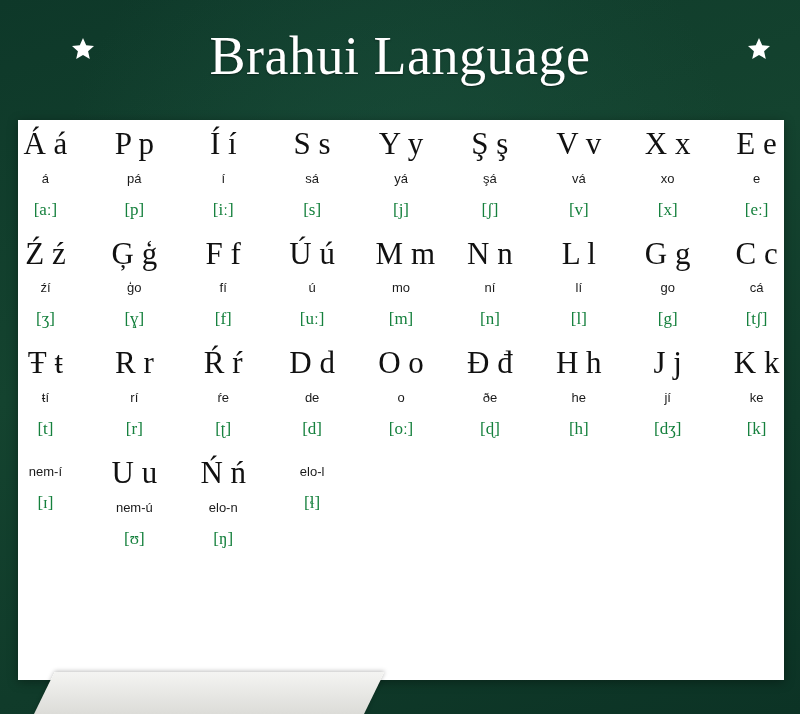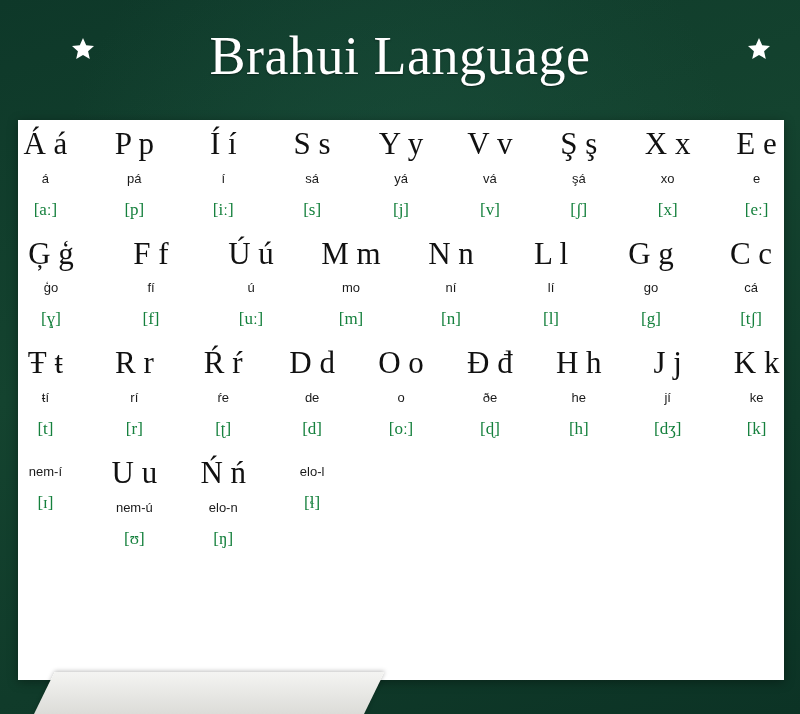--- a/index.html
+++ b/index.html
@@ -169,43 +169,48 @@
           <div class="letters">S s</div>
           <div class="example">sá</div>
           <div class="ipa">[s]</div>
         </div>
         <div class="cell">
           <div class="letters">Y y</div>
           <div class="example">yá</div>
           <div class="ipa">[j]</div>
         </div>
         <div class="cell">
+          <div class="letters">Ş ş</div>
+          <div class="example">şá</div>
+          <div class="ipa">[ʃ]</div>
+        </div>
+        <div class="cell">
           <div class="letters">V v</div>
           <div class="example">vá</div>
           <div class="ipa">[v]</div>
         </div>
         <div class="cell">
-          <div class="letters">Ş ş</div>
-          <div class="example">şá</div>
-          <div class="ipa">[ʃ]</div>
-        </div>
-        <div class="cell">
           <div class="letters">X x</div>
           <div class="example">xo</div>
           <div class="ipa">[x]</div>
         </div>
         <div class="cell">
           <div class="letters">E e</div>
           <div class="example">e</div>
           <div class="ipa">[eː]</div>
         </div>
       </div>
 
       <div class="row">
         <div class="cell">
+          <div class="letters">Ź ź</div>
+          <div class="example">źí</div>
+          <div class="ipa">[ʒ]</div>
+        </div>
+        <div class="cell">
           <div class="letters">Ģ ģ</div>
           <div class="example">ģo</div>
           <div class="ipa">[ɣ]</div>
         </div>
         <div class="cell">
           <div class="letters">F f</div>
           <div class="example">fí</div>
           <div class="ipa">[f]</div>
         </div>
         <div class="cell">

